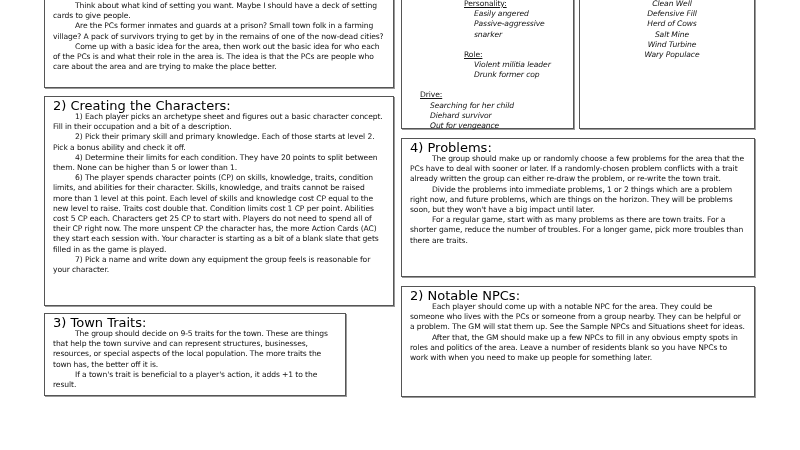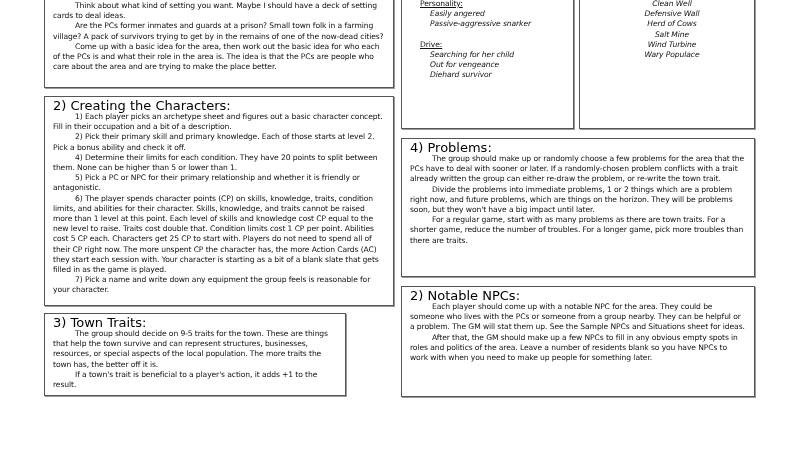--- a/index.html
+++ b/index.html
@@ -27,61 +27,65 @@
   .box p { margin: 0; text-indent: 22px; }
   #box1 { left: 44px; top: -4px; width: 350px; height: 92px; padding-top: 4px; }
   #box2 { left: 44px; top: 96px; width: 350px; height: 210px; }
   #box3 { left: 44px; top: 313px; width: 302px; height: 83px; }
   #box-example { left: 401px; top: -4px; width: 173px; height: 133px; padding-left: 18px; }
   #box-traits { left: 579px; top: -4px; width: 176px; height: 133px; padding-left: 18px; }
   #box4 { left: 401px; top: 138px; width: 354px; height: 139px; }
   #box5 { left: 401px; top: 286px; width: 354px; height: 111px; }
   .label { text-decoration: underline; display: block; }
   .it { font-style: italic; display: block; padding-left: 10px; }
-  .grp { margin-bottom: 10px; }
+  .grp { margin-bottom: 10px; margin-left: 44px; }
   #box-traits .it { padding-left: 0; text-align: center; }
 </style>
 </head>
 <body>
 
 <div class="box" id="box1">
-  <p>Think about what kind of setting you want. Maybe I should have a deck of setting cards to deal ideas.</p>
+  <p>Think about what kind of setting you want. Maybe I should have a deck of setting cards to give people.</p>
   <p>Are the PCs former inmates and guards at a prison? Small town folk in a farming village? A pack of survivors trying to get by in the remains of one of the now-dead cities?</p>
   <p>Come up with a basic idea for the area, then work out the basic idea for who each of the PCs is and what their role in the area is. The idea is that the PCs are people who care about the area and are trying to make the place better.</p>
 </div>
 
 <div class="box" id="box-example">
   <div class="grp">
     <span class="label">Personality:</span>
     <span class="it">Easily angered</span>
     <span class="it">Passive-aggressive snarker</span>
   </div>
+  <div class="grp">
+    <span class="label">Role:</span>
+    <span class="it">Violent militia leader</span>
+    <span class="it">Drunk former cop</span>
+  </div>
   <div>
     <span class="label">Drive:</span>
     <span class="it">Searching for her child</span>
+    <span class="it">Diehard survivor</span>
     <span class="it">Out for vengeance</span>
-    <span class="it">Diehard survivor</span>
   </div>
 </div>
 
 <div class="box" id="box-traits">
   <span class="it">Clean Well</span>
-  <span class="it">Defensive Wall</span>
+  <span class="it">Defensive Fill</span>
   <span class="it">Herd of Cows</span>
   <span class="it">Salt Mine</span>
   <span class="it">Wind Turbine</span>
   <span class="it">Wary Populace</span>
 </div>
 
 <div class="box" id="box2">
   <h2>2) Creating the Characters:</h2>
   <p>1) Each player picks an archetype sheet and figures out a basic character concept. Fill in their occupation and a bit of a description.</p>
   <p>2) Pick their primary skill and primary knowledge. Each of those starts at level 2. Pick a bonus ability and check it off.</p>
   <p>4) Determine their limits for each condition. They have 20 points to split between them. None can be higher than 5 or lower than 1.</p>
-  <p>5) Pick a PC or NPC for their primary relationship and whether it is friendly or antagonistic.</p>
   <p>6) The player spends character points (CP) on skills, knowledge, traits, condition limits, and abilities for their character. Skills, knowledge, and traits cannot be raised more than 1 level at this point. Each level of skills and knowledge cost CP equal to the new level to raise. Traits cost double that. Condition limits cost 1 CP per point. Abilities cost 5 CP each. Characters get 25 CP to start with. Players do not need to spend all of their CP right now. The more unspent CP the character has, the more Action Cards (AC) they start each session with. Your character is starting as a bit of a blank slate that gets filled in as the game is played.</p>
   <p>7) Pick a name and write down any equipment the group feels is reasonable for your character.</p>
 </div>
 
 <div class="box" id="box3">
   <h2>3) Town Traits:</h2>
   <p>The group should decide on 9-5 traits for the town. These are things that help the town survive and can represent structures, businesses, resources, or special aspects of the local population. The more traits the town has, the better off it is.</p>
   <p>If a town's trait is beneficial to a player's action, it adds +1 to the result.</p>
 </div>
 

